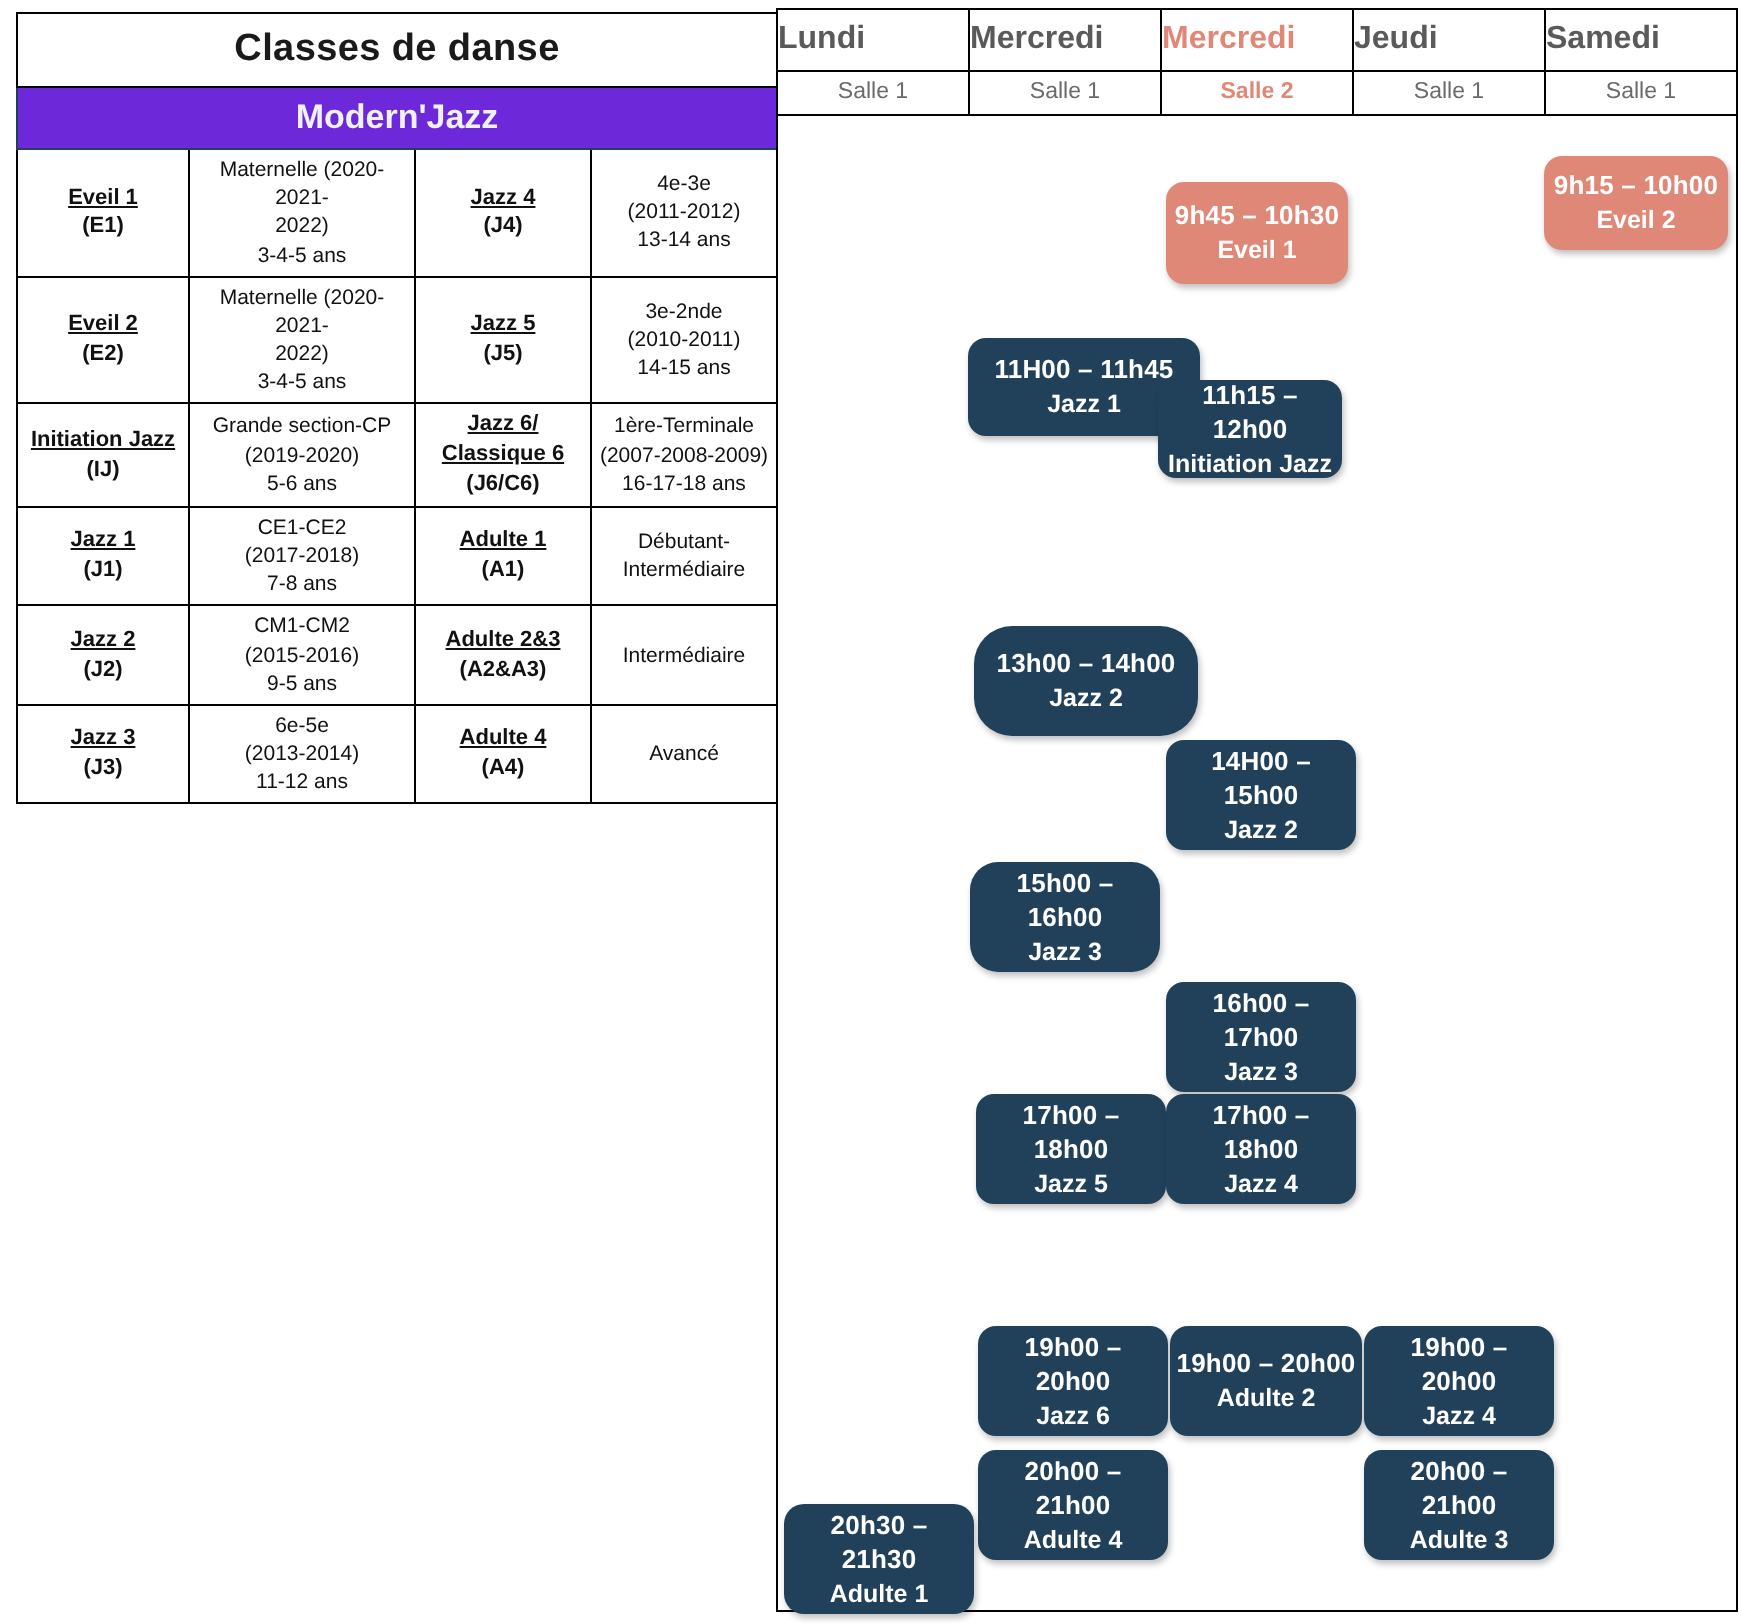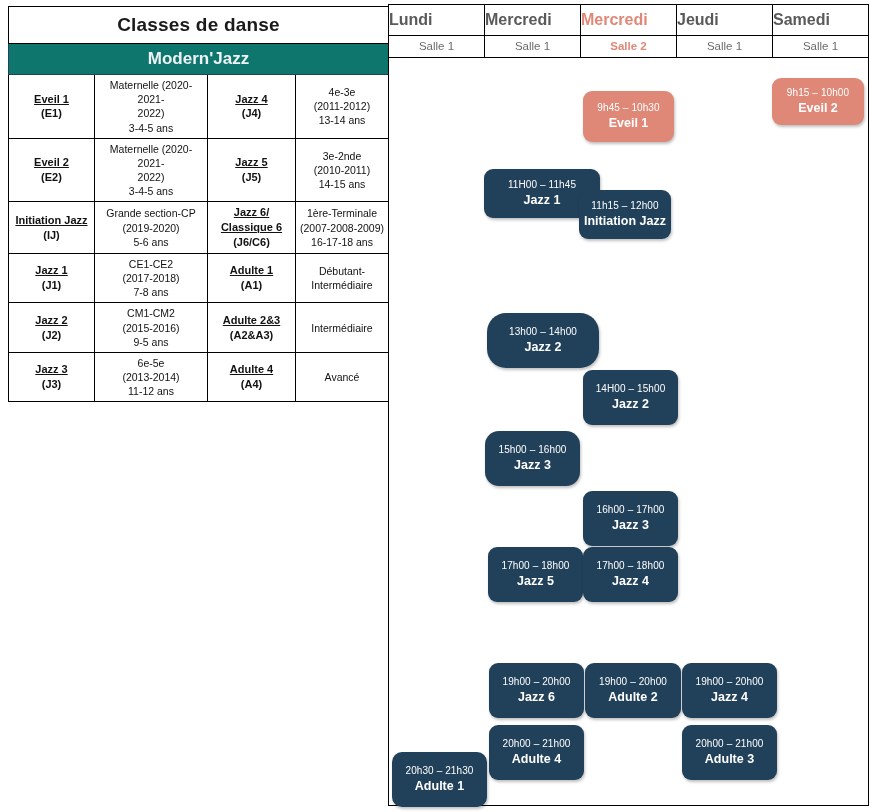--- a/index.html
+++ b/index.html
@@ -19,21 +19,21 @@
     padding:3px 2px;
     text-align:center;
     vertical-align:middle;
     color:#111;
   }
   #classes-table .title-cell{
     font-size:19px;font-weight:bold;color:#1a1a1a;height:30px;
     letter-spacing:.2px;
   }
   #classes-table .style-cell{
-    background:#0f766e;color:#eef2f5;font-size:17px;font-weight:bold;height:24px;
+    background:#6d28d9;color:#eef2f5;font-size:17px;font-weight:bold;height:24px;
     border:1px solid #21415A;
   }
   #classes-table .code-cell{
     font-size:11px;font-weight:bold;line-height:1.35;
   }
   #classes-table .code-cell .nm{ text-decoration:underline; display:block;}
   #classes-table .desc-cell{
     font-size:10.5px;line-height:1.35;font-weight:400;
   }
   .col-a{width:86px;} .col-b{width:113px;} .col-c{width:88px;} .col-d{width:93px;}
@@ -70,21 +70,21 @@
   .evt{
     position:absolute;
     box-sizing:border-box;
     border-radius:9px;
     color:#ffffff;
     text-align:center;
     display:flex;flex-direction:column;align-items:center;justify-content:center;
     box-shadow:1px 2px 3px rgba(0,0,0,.25);
     padding:2px 3px;
   }
-  .evt .t{font-size:10px;font-weight:normal;line-height:1.35;letter-spacing:.1px;}
+  .evt .t{font-size:13px;font-weight:bold;line-height:1.35;letter-spacing:.1px;}
   .evt .c{font-size:12.5px;font-weight:bold;line-height:1.35;}
   .evt.navy{background:#21415A;}
   .evt.salmon{background:#E08878;}
 </style>
 </head>
 <body>
 
 <table id="classes-table">
   <colgroup>
     <col class="col-a">

